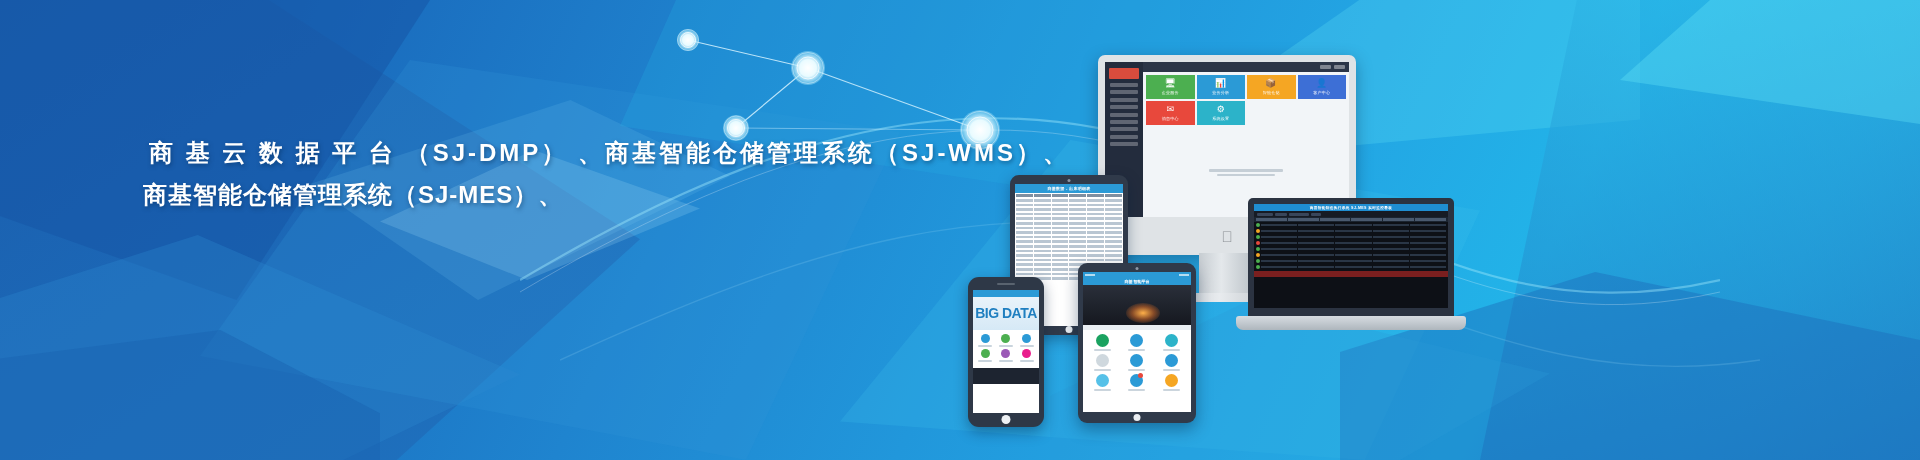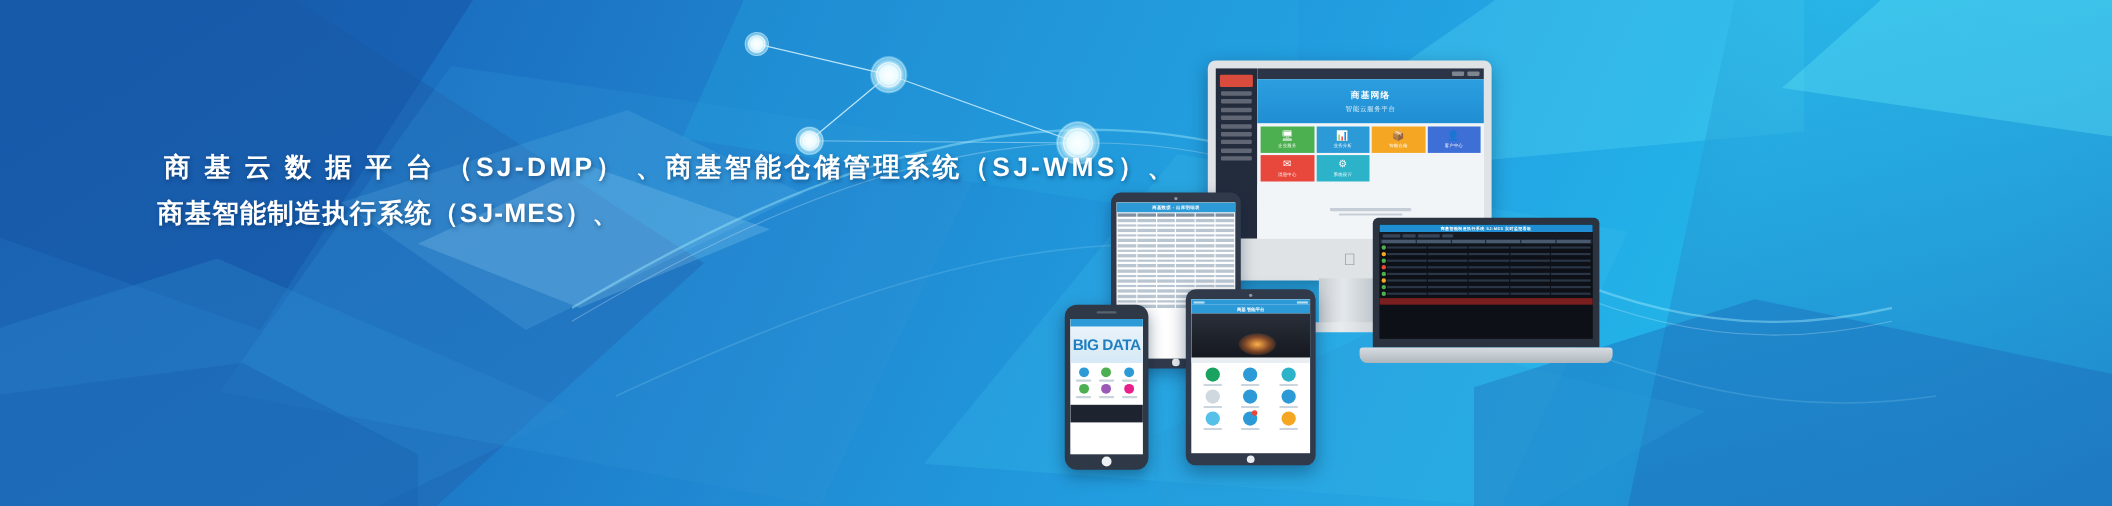--- a/index.html
+++ b/index.html
@@ -256,21 +256,21 @@
     <div class="node" style="left:340px;top:120px;width:42px;height:42px;margin:-21px 0 0 -21px">
       <div class="core" style="width:40px;height:40px"></div>
       <div class="ring" style="width:27px;height:27px"></div>
       <div class="ring2" style="width:38px;height:38px"></div>
     </div>
   </div>
 
   <div class="copy">
     <div class="lines">
       <div class="bodyline l1">商 基 云 数 据 平 台 （SJ-DMP） 、商基智能仓储管理系统（SJ-WMS）、</div>
-      <div class="bodyline l2">商基智能制造执行系统（SJ-MES）、</div>
+      <div class="bodyline l2">商基智能仓储管理系统（SJ-MES）、</div>
     </div>
   </div>
 
   <div class="devices">
 
     <div class="imac">
       <div class="imac-body"></div>
       <div class="imac-screen">
         <div class="app-side">
           <div class="app-logo"></div>
@@ -281,24 +281,20 @@
           <div class="sb-item"></div>
           <div class="sb-item"></div>
           <div class="sb-item"></div>
           <div class="sb-item"></div>
           <div class="sb-item"></div>
         </div>
         <div class="app-main">
           <div class="app-top">
             <i></i>
             <i></i>
-          </div>
-          <div class="app-hero">
-            <b>商基网络</b>
-            <s>智能云服务平台</s>
           </div>
           <div class="tiles">
             <div class="tile t-green">
                 <em>🖥</em>
                 <span>企业服务</span>
               </div>
             <div class="tile t-blue">
                 <em>📊</em>
                 <span>业务分析</span>
               </div>

